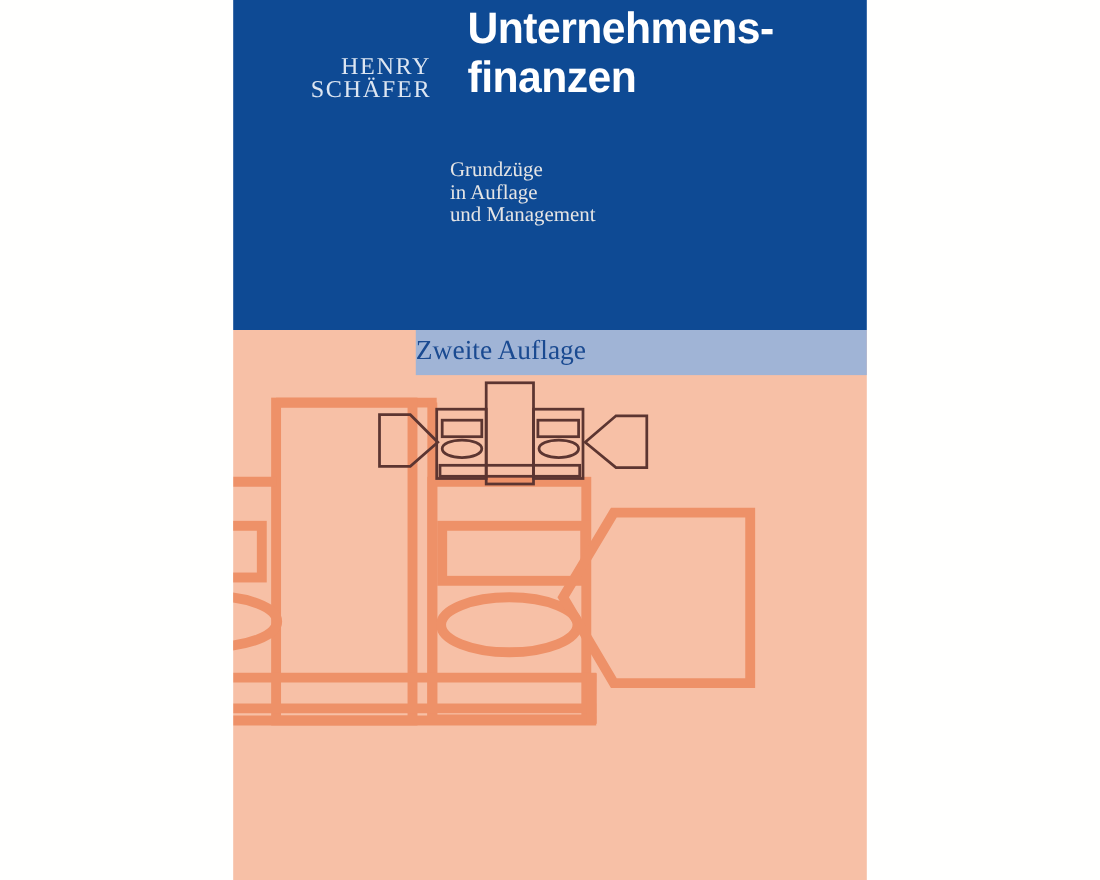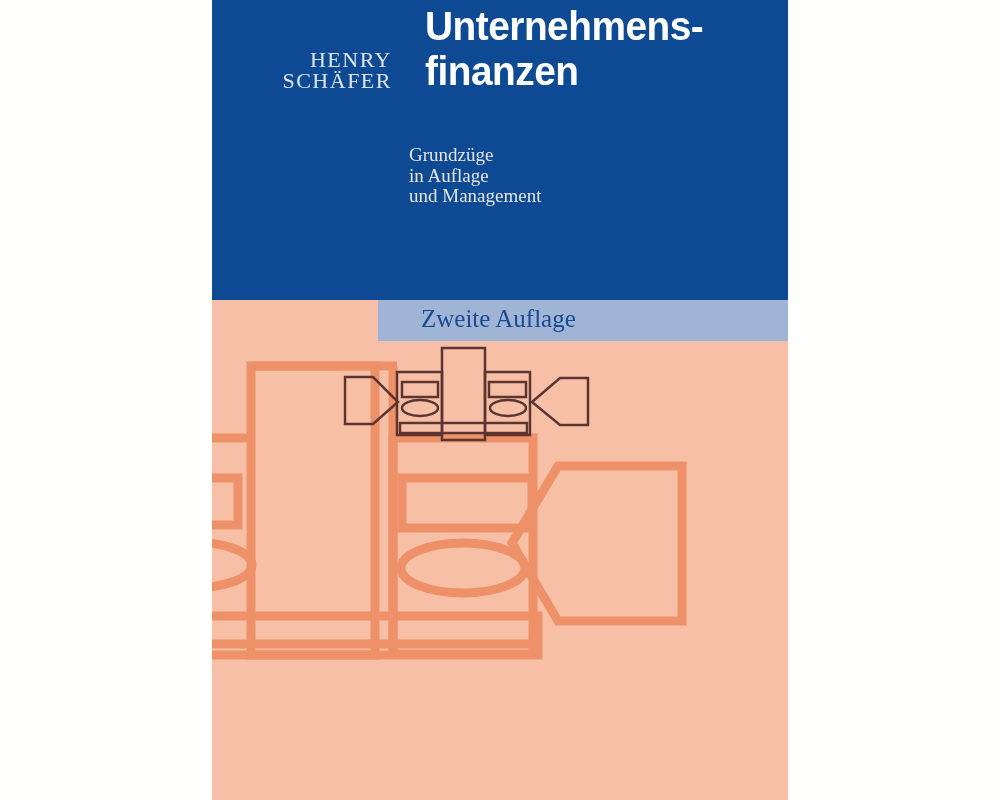--- a/index.html
+++ b/index.html
@@ -32,21 +32,21 @@
     font-family:"Liberation Serif",serif;font-size:19px;line-height:20.5px;white-space:nowrap;margin-top:39px;
   }
   .subtitle span{display:block;}
   .salmon{position:absolute;left:0;top:300px;width:576px;height:500px;background:var(--salmon,#f7c0a6);}
   .salmon svg{position:absolute;left:0;top:0;}
   .band{
     position:absolute;left:166px;top:300px;width:410px;height:41px;
     background:var(--band,#a0b4d6);
   }
   .band .band-label{
-    display:block;padding-left:43px;line-height:38px;
+    display:block;line-height:38px;
     color:#1a4a91;font-family:"Liberation Serif",serif;font-size:25px;white-space:nowrap;
   }
   .big-stroke{stroke:var(--diagram-light,#ee9168);stroke-width:9;fill:none;}
   .small-stroke{stroke:var(--diagram-dark,#5c3531);stroke-width:2.5;fill:none;}
 </style>
 </head>
 <body>
 
 <div class="stage">
   <div class="cover">

